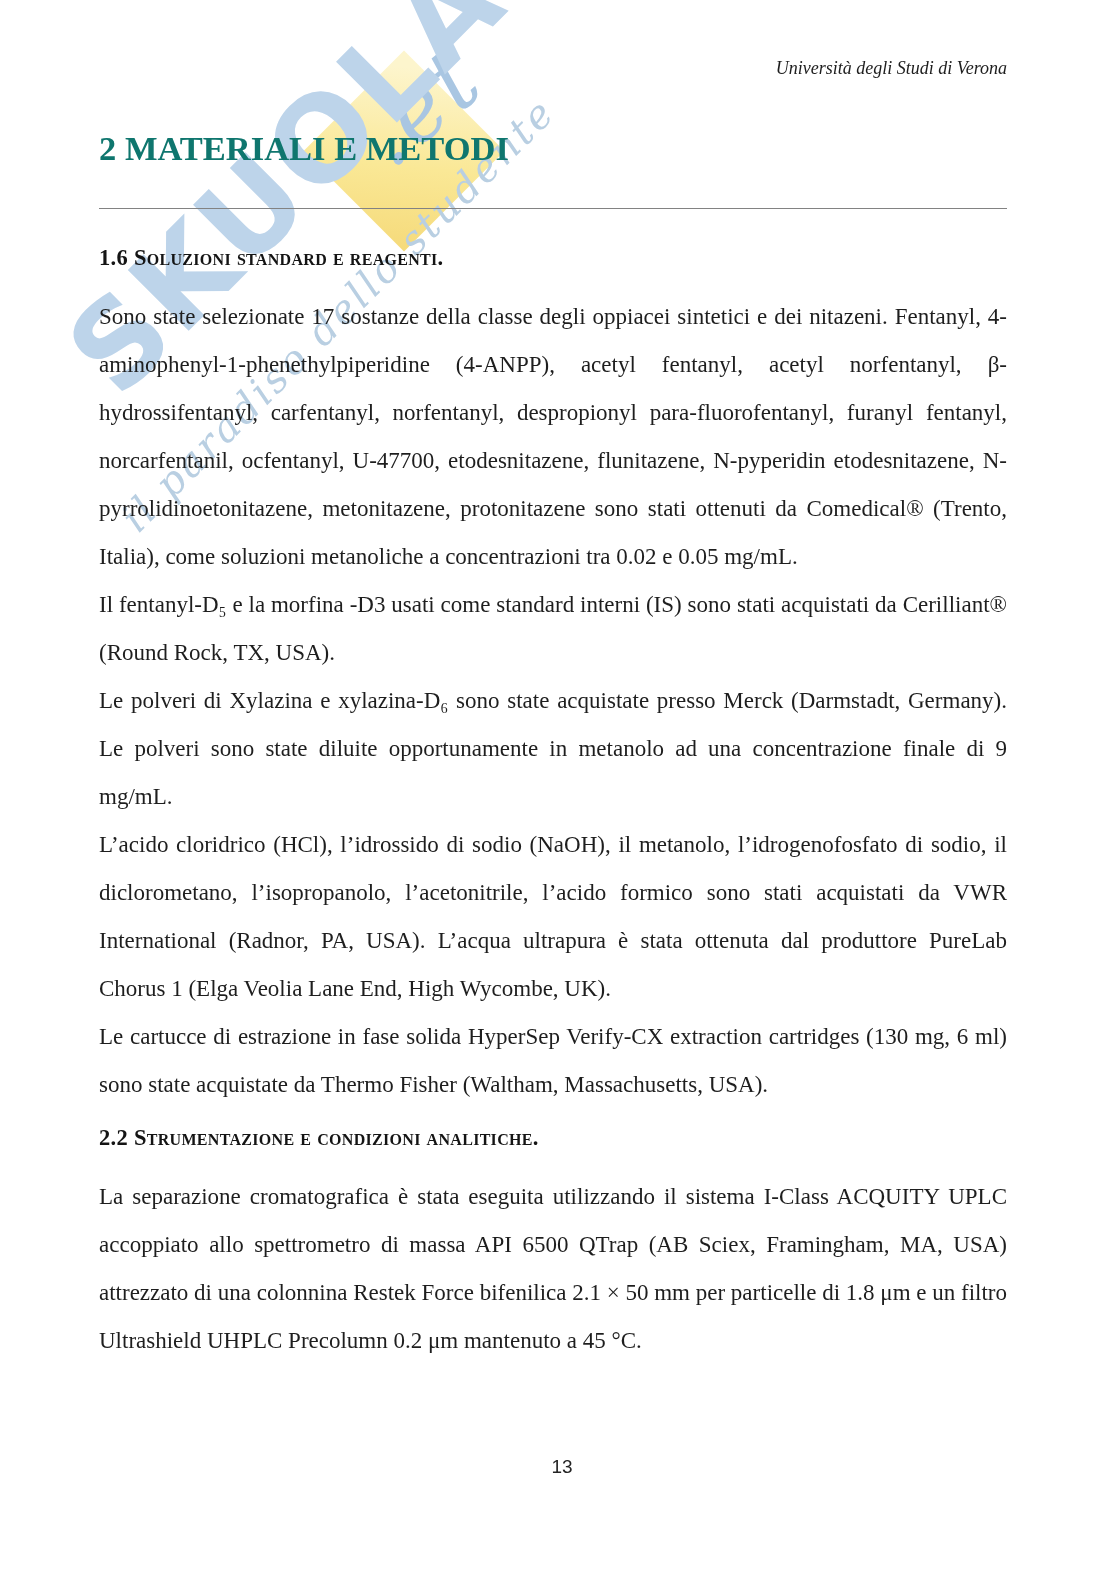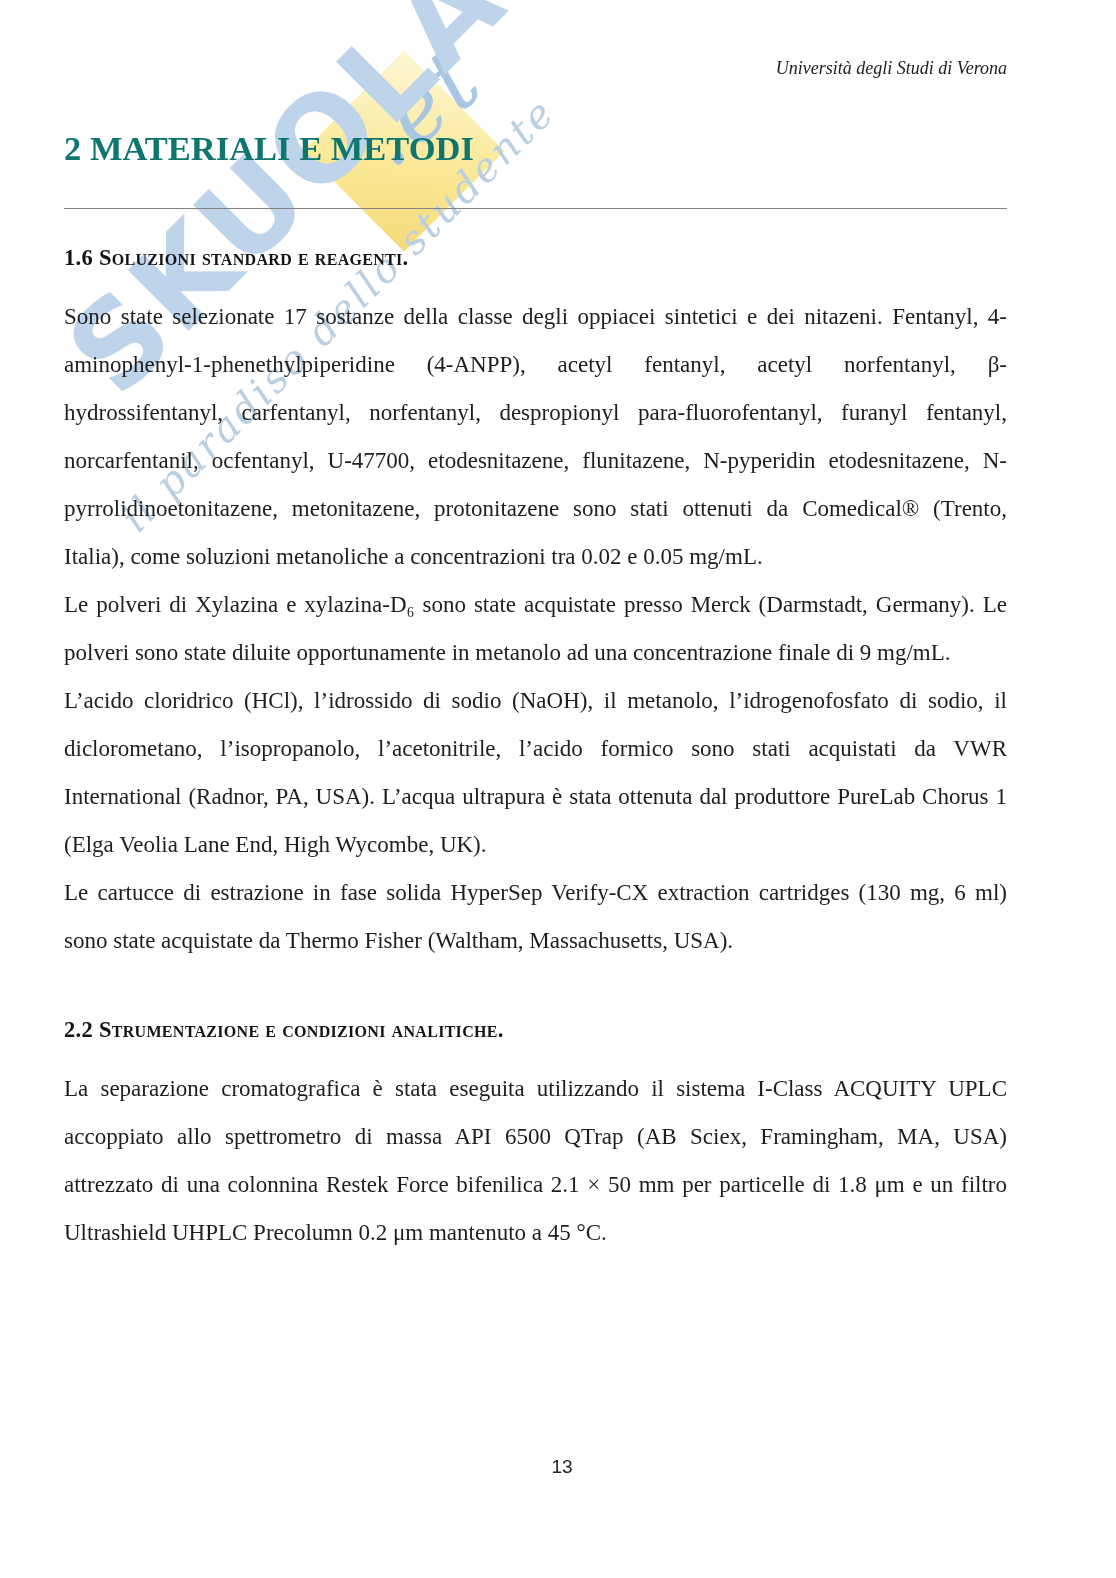--- a/index.html
+++ b/index.html
@@ -34,37 +34,37 @@
     color:#bdd4ea; letter-spacing:3px; white-space:nowrap;
   }
   .wm-tagline {
     position:absolute; left:112px; top:508px;
     transform:rotate(-45deg); transform-origin:0 0;
     font-family:"DejaVu Serif",serif; font-style:italic;
     font-size:40px; color:#b9cfe2; letter-spacing:3px; white-space:nowrap;
   }
 
   
-  .content { position:relative; z-index:2; padding:58px 109px 0 64px; }
+  .content { position:relative; z-index:2; padding:58px 109px 0 99px; }
   .institution {
     display:block; text-align:right;
     font-style:italic; font-size:18px; color:#1d1d1d;
   }
   .chapter-title {
     margin:50px 0 0 0;
     font-size:34.5px; font-weight:700; color:#0f766e;
     font-family:"Liberation Serif",serif; letter-spacing:0;
   }
   .divider { margin:40px 0 0 0; border:0; border-top:1.4px solid #828282; }
   .section-heading {
     margin:36px 0 0 0;
     font-size:22.5px; font-weight:700; color:#141414;
     font-variant:small-caps; letter-spacing:0.3px;
   }
-  .section-heading.second { margin-top:52px; }
+  .section-heading.second { margin-top:16px; }
   .body-text { margin-top:22px; }
   .body-text p {
     margin:0;
     font-size:23px; line-height:48px;
     text-align:justify; text-justify:inter-word;
     color:#1e1e1e;
   }
   .page-number {
     position:absolute; left:8px; right:0; top:1456px; z-index:2;
     text-align:center;
@@ -89,20 +89,21 @@
     <span class="institution">Università degli Studi di Verona</span>
 
     <h1 class="chapter-title">2 MATERIALI E METODI</h1>
 
     <hr class="divider">
 
     <h2 class="section-heading">1.6 Soluzioni standard e reagenti.</h2>
 
     <div class="body-text">
       <p>Sono state selezionate 17 sostanze della classe degli oppiacei sintetici e dei nitazeni. Fentanyl, 4-aminophenyl-1-phenethylpiperidine (4-ANPP), acetyl fentanyl, acetyl norfentanyl, β-hydrossifentanyl, carfentanyl, norfentanyl, despropionyl para-fluorofentanyl, furanyl fentanyl, norcarfentanil, ocfentanyl, U-47700, etodesnitazene, flunitazene, N-pyperidin etodesnitazene, N-pyrrolidinoetonitazene, metonitazene, protonitazene sono stati ottenuti da Comedical® (Trento, Italia), come soluzioni metanoliche a concentrazioni tra 0.02 e 0.05 mg/mL.</p>
+      <p>Il fentanyl-D₅ e la morfina -D3 usati come standard interni (IS) sono stati acquistati da Cerilliant® (Round Rock, TX, USA).</p>
       <p>Le polveri di Xylazina e xylazina-D₆ sono state acquistate presso Merck (Darmstadt, Germany). Le polveri sono state diluite opportunamente in metanolo ad una concentrazione finale di 9 mg/mL.</p>
       <p>L’acido cloridrico (HCl), l’idrossido di sodio (NaOH), il metanolo, l’idrogenofosfato di sodio, il diclorometano, l’isopropanolo, l’acetonitrile, l’acido formico sono stati acquistati da VWR International (Radnor, PA, USA). L’acqua ultrapura è stata ottenuta dal produttore PureLab Chorus 1 (Elga Veolia Lane End, High Wycombe, UK).</p>
       <p>Le cartucce di estrazione in fase solida HyperSep Verify-CX extraction cartridges (130 mg, 6 ml) sono state acquistate da Thermo Fisher (Waltham, Massachusetts, USA).</p>
     </div>
 
     <h2 class="section-heading second">2.2 Strumentazione e condizioni analitiche.</h2>
 
     <div class="body-text">
       <p>La separazione cromatografica è stata eseguita utilizzando il sistema I-Class ACQUITY UPLC accoppiato allo spettrometro di massa API 6500 QTrap (AB Sciex, Framingham, MA, USA) attrezzato di una colonnina Restek Force bifenilica 2.1 × 50 mm per particelle di 1.8 μm e un filtro Ultrashield UHPLC Precolumn 0.2 μm mantenuto a 45 °C.</p>
     </div>

